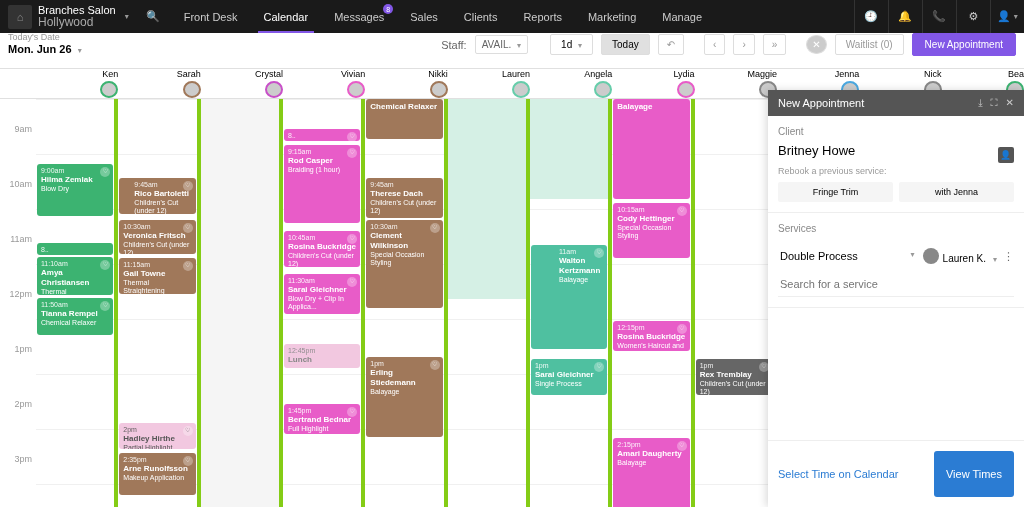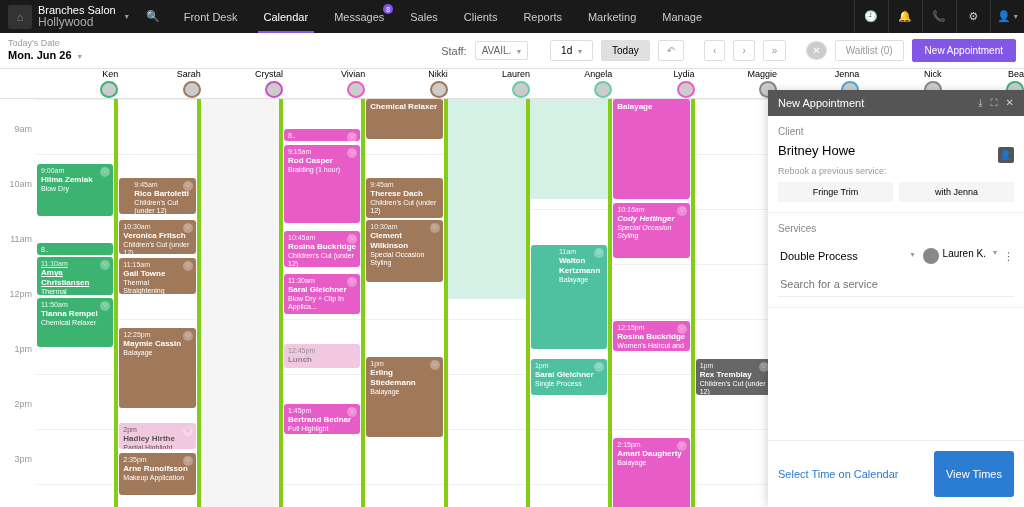--- a/index.html
+++ b/index.html
@@ -10,21 +10,21 @@
 .brand-text{display:flex;flex-direction:column;line-height:1.1}
 .brand-name{font-size:11px;color:#fff}
 .brand-loc{font-size:12px;color:#aaa}
 .nav{display:flex;height:100%}
 .nav-item{padding:0 13px;display:flex;align-items:center;cursor:pointer;position:relative;font-size:11px}
 .nav-item.active{color:#fff}
 .nav-item.active::after{content:"";position:absolute;bottom:0;left:10%;width:80%;height:2px;background:#8257e6}
 .nav-icons{margin-left:auto;display:flex;height:100%;align-items:center}
 .nav-icon{width:34px;display:flex;align-items:center;justify-content:center;cursor:pointer;color:#ccc;height:100%;border-left:1px solid #333}
 .badge{position:absolute;top:4px;right:4px;width:10px;height:10px;border-radius:50%;background:#8257e6;font-size:7px;color:#fff;display:flex;align-items:center;justify-content:center}
-.sec{height:36px;display:flex;align-items:center;border-bottom:1px solid #e0e0e0;padding:0 8px;font-size:11px}
+.sec{height:36px;display:flex;align-items:flex-start;border-bottom:1px solid #e0e0e0;padding:0 8px;font-size:11px}
 .date{display:flex;flex-direction:column;line-height:1.1}
 .date-lbl{font-size:9px;color:#999}
 .date-val{font-size:11px;font-weight:600}
 .sec-right{margin-left:auto;display:flex;align-items:center;gap:8px}
 .sel{border:1px solid #ddd;padding:3px 6px;border-radius:2px;background:#fff;font-size:10px;color:#666}
 .btn{border:1px solid #ddd;padding:4px 10px;border-radius:2px;background:#fff;font-size:10px;cursor:pointer}
 .btn.today{background:#e0e0e0}
 .btn.icon{padding:4px 8px;color:#999}
 .btn.prim{background:#8257e6;color:#fff;border-color:#8257e6;padding:5px 12px}
 .staff{height:30px;display:flex;border-bottom:1px solid #e0e0e0}
@@ -46,21 +46,21 @@
 .phdr{background:#555;color:#fff;padding:7px 10px;display:flex;align-items:center}
 .phdr .ic{margin-left:auto;display:flex;gap:8px;color:#ccc;font-size:10px;cursor:pointer}
 .psec{padding:10px;border-bottom:1px solid #eee}
 .psec .lbl{color:#888;font-size:10px;margin-bottom:6px}
 .client-name{font-size:13px;font-weight:500;margin-bottom:8px}
 .rebook{font-size:9px;color:#999}
 .pills{display:flex;gap:6px;margin-top:6px}
 .pill{flex:1;text-align:center;background:#f5f5f5;padding:5px 4px;font-size:9px;border-radius:2px}
 .svc{display:flex;align-items:center;padding:6px 0;gap:6px}
 .svc-sel{flex:1;padding:4px 2px;font-size:11px}
-.svc-staff{display:flex;align-items:flex-start;gap:4px;font-size:10px}
+.svc-staff{display:flex;align-items:flex-end;gap:4px;font-size:10px}
 .svc-av{width:16px;height:16px;border-radius:50%;background:#888}
 .srch{width:100%;border:none;border-bottom:1px solid #eee;padding:6px 2px;font-size:11px;color:#999}
 .pfoot{margin-top:auto;padding:10px;display:flex;align-items:center;justify-content:space-between;border-top:1px solid #eee}
 .link{color:#2b7cd3;font-size:11px}
 .vbtn{background:#2b7cd3;color:#fff;border:none;padding:17px 12px;border-radius:3px;font-size:11px}
 .personicon{width:16px;height:16px;background:#555;border-radius:2px;display:flex;align-items:center;justify-content:center;color:#fff;font-size:9px}
 .caret{font-size:8px;color:#999;margin-left:3px}
 .block{position:absolute;left:0;right:0;background:#eee}
 .blocked{position:absolute;left:0;right:0;background:repeating-linear-gradient(45deg,#e5e5e5,#e5e5e5 4px,#f0f0f0 4px,#f0f0f0 8px)}
 </style>
@@ -189,27 +189,27 @@
         <div class="ap" style="top: 65px; height: 52px; background: rgb(60, 179, 113);">
           <div class="t">9:00am</div>
           <div class="n">Hilma Zemlak</div>
           <div class="s">Blow Dry</div>
           <span class="heart">♡</span>
         </div>
         <div class="ap" style="top: 144px; height: 12px; background: rgb(60, 179, 113);">
           <div class="t">8..</div>
           <div class="n">Walton K...</div>
         </div>
-        <div class="ap" style="top: 158px; height: 38px; background: rgb(60, 179, 113); text-decoration: underline;">
+        <div class="ap" style="top: 158px; height: 38px; background: rgb(60, 179, 113);">
           <div class="t">11:10am</div>
           <div class="n">Amya Christiansen</div>
           <div class="s">Thermal Straightening</div>
           <span class="heart">♡</span>
         </div>
-        <div class="ap" style="top: 199px; height: 49px; background: rgb(60, 179, 113);">
+        <div class="ap" style="top: 199px; height: 37px; background: rgb(60, 179, 113);">
           <div class="t">11:50am</div>
           <div class="n">Tianna Rempel</div>
           <div class="s">Chemical Relaxer</div>
           <span class="heart">♡</span>
         </div>
       </div>
       <div class="scol">
         <div class="ap" style="top: 79px; height: 36px; background: rgb(160, 120, 90); padding-left: 15px;">
           <div class="t">9:45am</div>
           <div class="n">Rico Bartoletti</div>
@@ -221,26 +221,20 @@
           <div class="n">Veronica Fritsch</div>
           <div class="s">Children's Cut (under 12)</div>
           <span class="heart">♡</span>
         </div>
         <div class="ap" style="top: 159px; height: 36px; background: rgb(160, 120, 90);">
           <div class="t">11:15am</div>
           <div class="n">Gail Towne</div>
           <div class="s">Thermal Straightening</div>
           <span class="heart">♡</span>
         </div>
-        <div class="ap" style="top: 229px; height: 80px; background: rgb(160, 120, 90);">
-          <div class="t">12:25pm</div>
-          <div class="n">Maymie Cassin</div>
-          <div class="s">Balayage</div>
-          <span class="heart">♡</span>
-        </div>
         <div class="ap" style="top: 324px; height: 26px; background: rgb(242, 200, 224); color: rgb(85, 85, 85);">
           <div class="t">2pm</div>
           <div class="n">Hadley Hirthe</div>
           <div class="s">Partial Highlight</div>
           <span class="heart">♡</span>
         </div>
         <div class="ap" style="top: 354px; height: 42px; background: rgb(160, 120, 90);">
           <div class="t">2:35pm</div>
           <div class="n">Arne Runolfsson</div>
           <div class="s">Makeup Application</div>
@@ -287,21 +281,21 @@
       </div>
       <div class="scol">
         <div class="ap" style="top: 0px; height: 40px; background: rgb(160, 120, 90);">
           <div class="n">Chemical Relaxer</div>
         </div>
         <div class="ap" style="top: 79px; height: 40px; background: rgb(160, 120, 90);">
           <div class="t">9:45am</div>
           <div class="n">Therese Dach</div>
           <div class="s">Children's Cut (under 12)</div>
         </div>
-        <div class="ap" style="top: 121px; height: 62px; background: rgb(160, 120, 90);">
+        <div class="ap" style="top: 121px; height: 88px; background: rgb(160, 120, 90);">
           <div class="t">10:30am</div>
           <div class="n">Clement Wilkinson</div>
           <div class="s">Special Occasion Styling</div>
           <span class="heart">♡</span>
         </div>
         <div class="ap" style="top: 258px; height: 80px; background: rgb(160, 120, 90);">
           <div class="t">1pm</div>
           <div class="n">Erling Stiedemann</div>
           <div class="s">Balayage</div>
           <span class="heart">♡</span>
@@ -322,21 +316,21 @@
           <div class="t">1pm</div>
           <div class="n">Sarai Gleichner</div>
           <div class="s">Single Process</div>
           <span class="heart">♡</span>
         </div>
       </div>
       <div class="scol">
         <div class="ap" style="top: 0px; height: 100px; background: rgb(232, 92, 200);">
           <div class="n">Balayage</div>
         </div>
-        <div class="ap" style="top: 104px; height: 55px; background: rgb(232, 92, 200); font-style: italic;">
+        <div class="ap" style="top: 104px; height: 55px; background: rgb(232, 92, 200);">
           <div class="t">10:15am</div>
           <div class="n">Cody Hettinger</div>
           <div class="s">Special Occasion Styling</div>
           <span class="heart">♡</span>
         </div>
         <div class="ap" style="top: 222px; height: 30px; background: rgb(232, 92, 200);">
           <div class="t">12:15pm</div>
           <div class="n">Rosina Buckridge</div>
           <div class="s">Women's Haircut and Finish</div>
           <span class="heart">♡</span>

